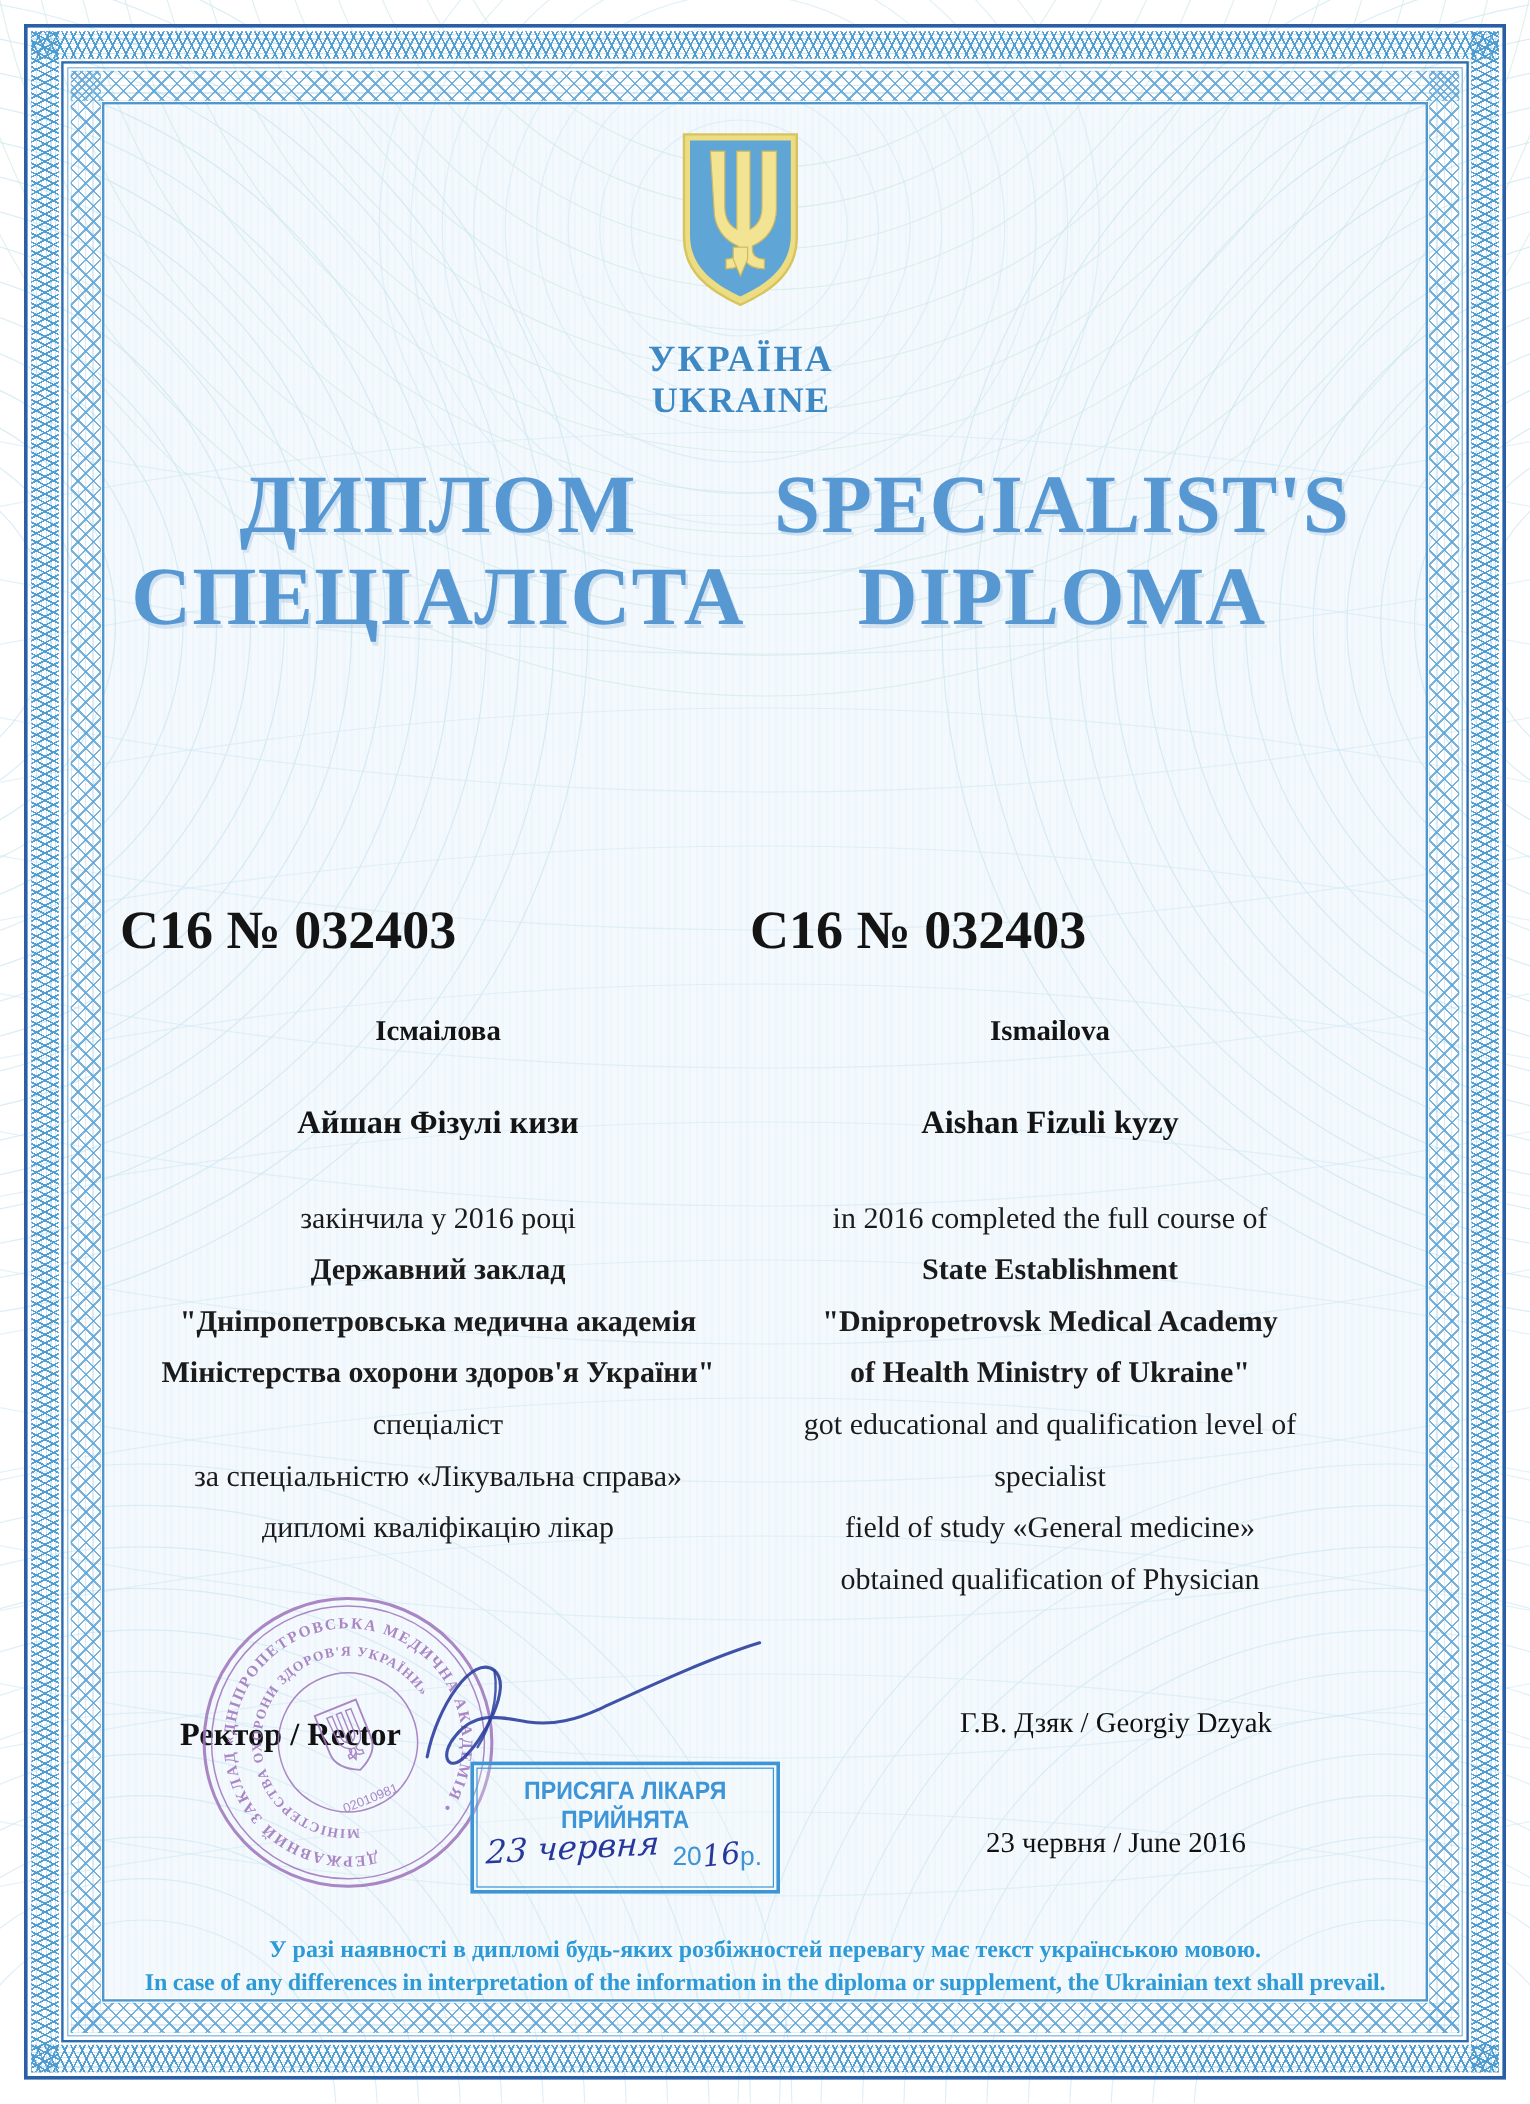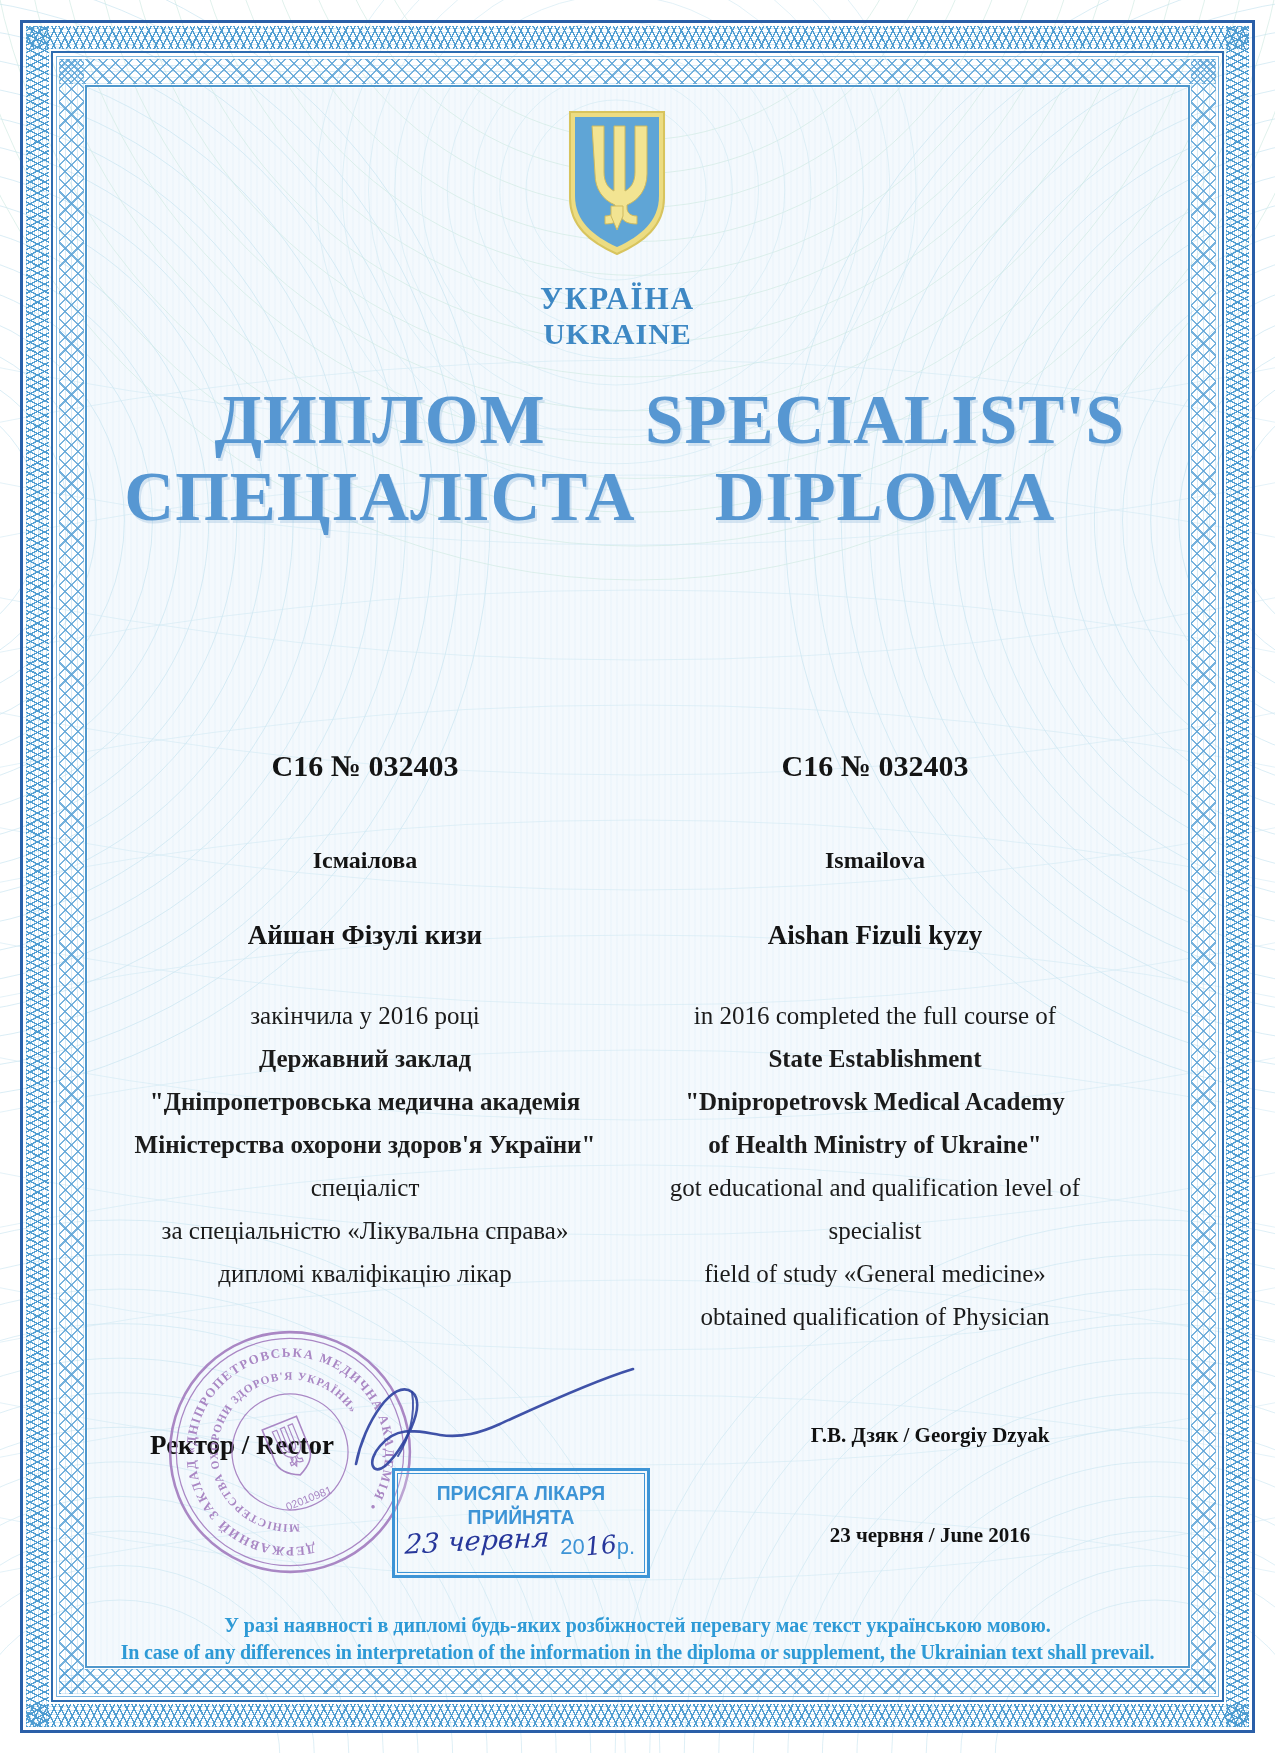--- a/index.html
+++ b/index.html
@@ -45,33 +45,33 @@
   
   .content{position:absolute;left:0;top:0;width:1275px;height:1753px;z-index:3;}
   .coat{position:absolute;left:562px;top:106px;}
   .country{position:absolute;left:0;width:1235px;text-align:center;color:#3e88c4;
            font-weight:bold;letter-spacing:2px;}
   .country-uk{top:281px;font-size:31px;}
   .country-en{top:317px;font-size:30px;letter-spacing:1px;}
   .title{position:absolute;text-align:center;font-weight:bold;color:#5797d2;
          font-size:69px;line-height:77px;letter-spacing:1px;
          text-shadow:2px 3px 0 rgba(140,180,215,.30);}
-  .title-uk{left:110px;width:540px;top:382px;}
+  .title-uk{left:95px;width:540px;top:382px;}
   .title-en{left:635px;width:500px;top:382px;}
   .colL{left:100px;width:530px;}
   .colR{left:625px;width:500px;}
-  .serial{position:absolute;top:749px;text-align:center;font-size:30px;font-weight:bold;color:#141414;}
+  .serial{position:absolute;top:749px;font-size:45px;font-weight:bold;color:#141414;}
   .name1{position:absolute;top:847px;text-align:center;font-size:24px;font-weight:bold;color:#141414;}
   .name2{position:absolute;top:920px;text-align:center;font-size:27px;font-weight:bold;color:#141414;}
   .body-lines{position:absolute;top:994px;text-align:center;font-size:25px;color:#1b1b1b;}
   .body-lines div{height:43px;line-height:43px;}
   .body-lines .b{font-weight:bold;}
   .rector{position:absolute;left:150px;top:1430px;font-size:27px;font-weight:bold;color:#111;z-index:7;}
-  .sigblock{position:absolute;left:700px;width:460px;text-align:center;font-weight:bold;
-            color:#111;font-size:21px;}
+  .sigblock{position:absolute;left:700px;width:460px;text-align:center;font-weight:normal;
+            color:#111;font-size:24px;}
   .dzyak{top:1423px;}
   .sigdate{top:1477px;}
   .footer{position:absolute;left:0;width:1275px;text-align:center;font-weight:bold;color:#2e9ad6;}
   .footer-uk{top:1614px;font-size:20px;}
   .footer-en{top:1641px;font-size:20px;letter-spacing:-0.2px;}
   
   .round-stamp{position:absolute;left:166px;top:1328px;z-index:5;opacity:.88;}
   .signature{position:absolute;left:328px;top:1356px;z-index:6;}
   .oath{position:absolute;left:392px;top:1468px;width:252px;height:104px;z-index:6;
         border:3px solid #3d94d6;background:rgba(244,250,253,.25);}

